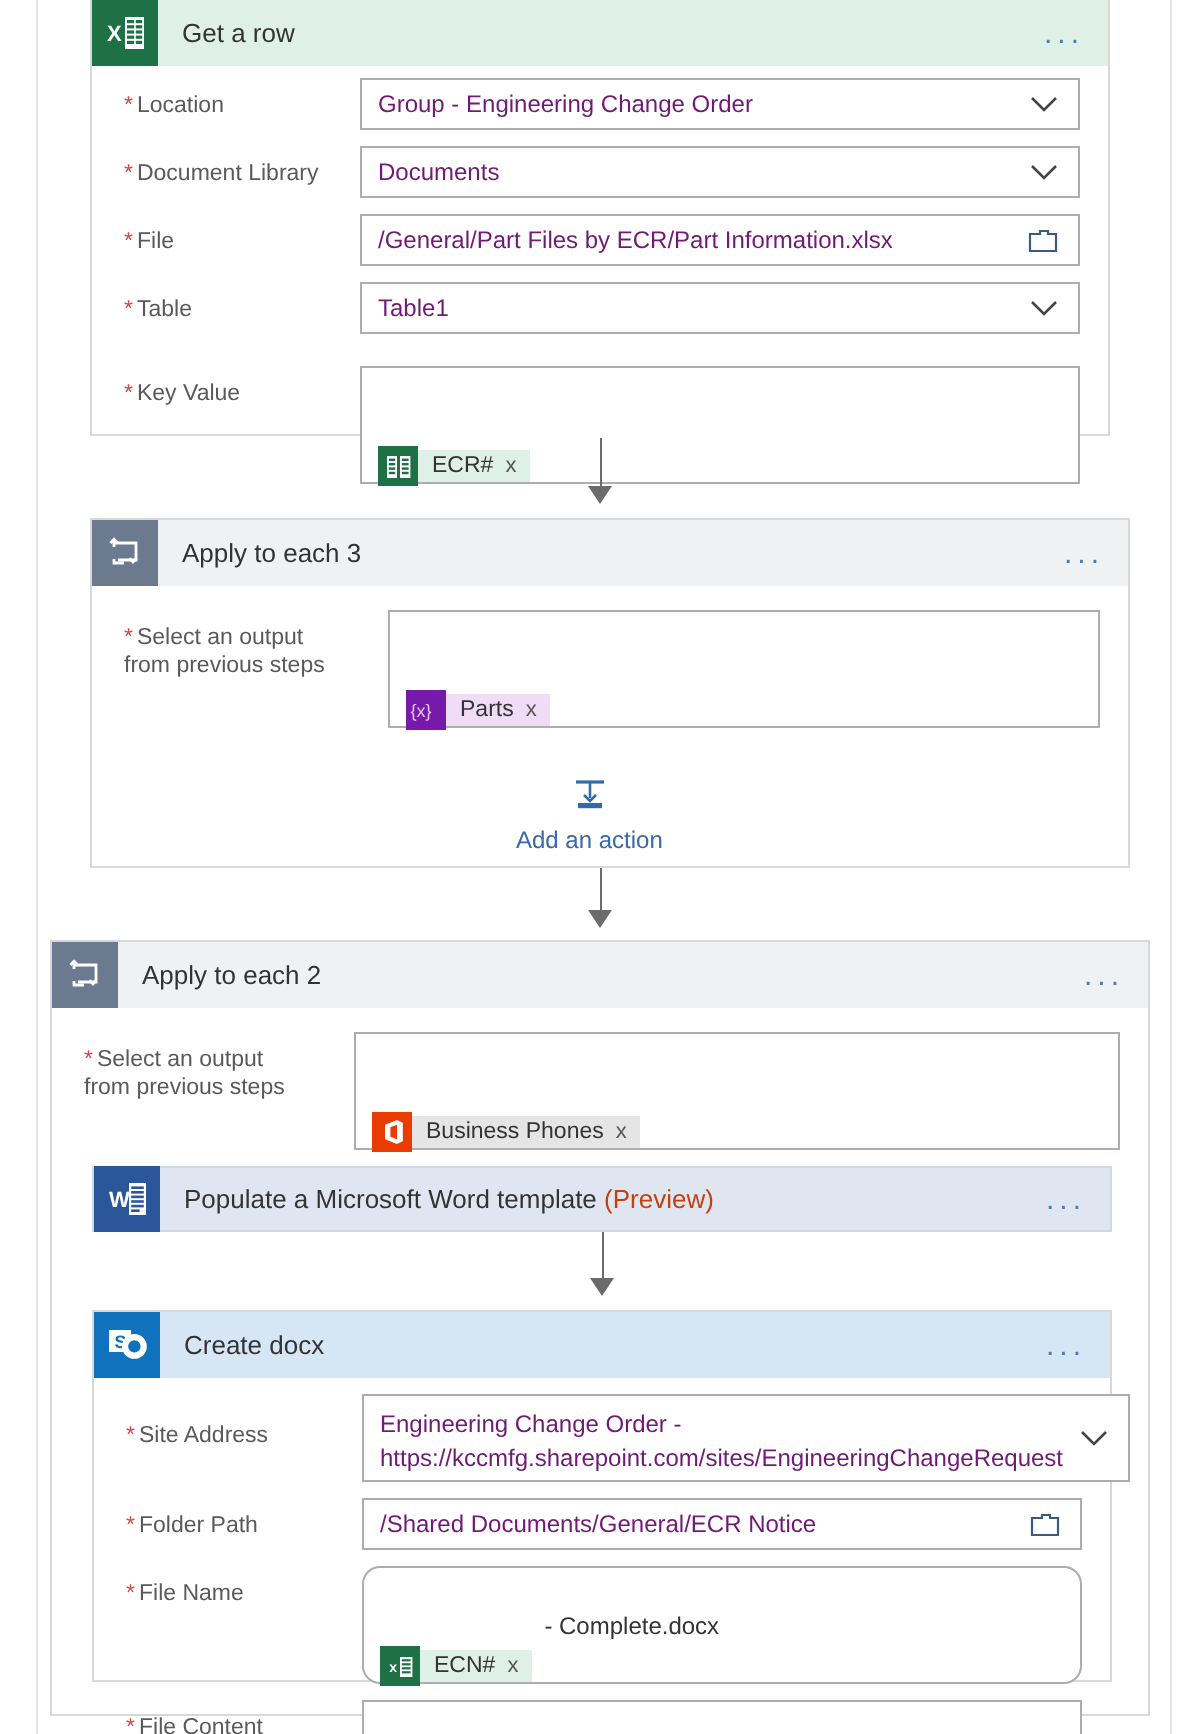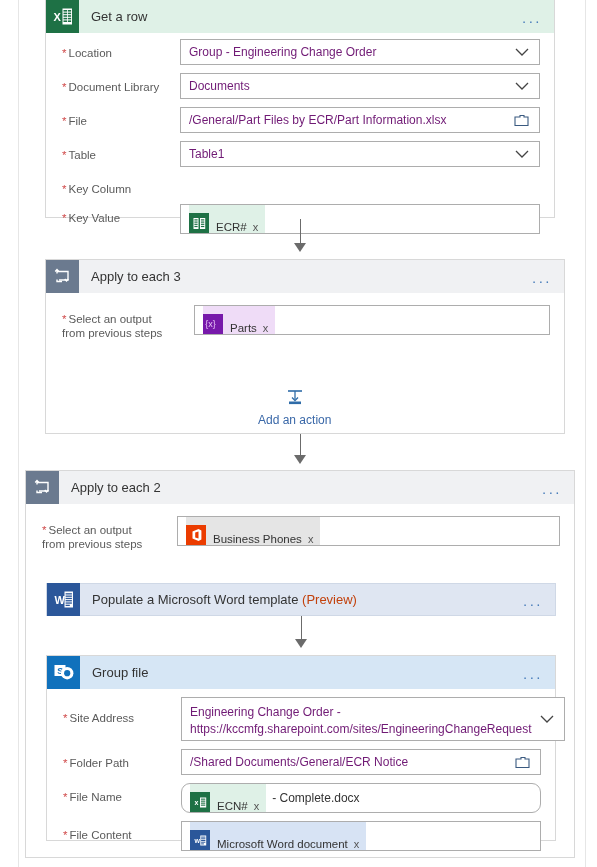--- a/index.html
+++ b/index.html
@@ -158,25 +158,26 @@
     right: 10px;
     top: 50%;
     transform: translateY(-50%);
     width: 15px;
     height: 13px;
   }
 
   
   .token {
     display: inline-flex;
-    align-items: flex-end;
-    height: 28px;
+    align-items: center;
+    height: 16px;
     font-size: 11.5px;
     color: #333;
     white-space: nowrap;
+    margin-top: 41px;
   }
   .token .tkicon {
     width: 20px;
     height: 20px;
     flex: 0 0 20px;
     display: flex;
     align-items: center;
     justify-content: center;
   }
   .token .tklabel {
@@ -299,21 +300,20 @@
         <div class="flabel"><span class="req">*</span><span>Table</span></div>
         <div class="fctl">
           <span class="fval">Table1</span>
           <svg class="chev" viewBox="0 0 14 8">
               <polyline points="1,1 7,7 13,1" fill="none" stroke="#444" stroke-width="1.3"></polyline>
             </svg>
         </div>
       </div>
 
       <div class="frow">
-        <div class="flabel"><span class="req">*</span><span>Key Column</span></div>
       </div>
 
       <div class="frow">
         <div class="flabel"><span class="req">*</span><span>Key Value</span></div>
         <div class="fctl" style="padding-right:8px;">
           <span class="token excel-tk">
             <span class="tkicon">
               <svg width="13" height="13" viewBox="0 0 13 13">
                 <rect x="0.5" y="1" width="5" height="11" fill="#ffffff"></rect>
                 <rect x="7" y="1" width="5.2" height="11" fill="#ffffff"></rect>
@@ -451,21 +451,21 @@
       <div class="card-header hdr-sp">
         <div class="appicon sp">
           <svg width="21" height="21" viewBox="0 0 21 21">
             <rect x="1.5" y="3" width="11" height="11" fill="#ffffff"></rect>
             <text x="4.3" y="11.8" font-family="Liberation Sans, sans-serif" font-size="9" font-weight="bold" fill="#1071bc">S</text>
             <circle cx="14.2" cy="11.2" r="6.2" fill="#ffffff"></circle>
             <circle cx="14.2" cy="11.2" r="3.1" fill="#1071bc"></circle>
             <path d="M12.5 5.2 A6.2 6.2 0 0 1 20.4 11.2 L14.2 11.2 Z" fill="#1071bc" opacity="0"></path>
           </svg>
         </div>
-        <div class="card-title">Group file</div>
+        <div class="card-title">Create docx</div>
         <div class="ellipsis">...</div>
       </div>
 
       <div class="fields" style="padding-top:8px;">
 
         <div class="frow">
           <div class="flabel" style="padding-top:14px;"><span class="req">*</span><span>Site Address</span></div>
           <div class="fctl tall">
             <span class="fval two-line">Engineering Change Order -
 https://kccmfg.sharepoint.com/sites/EngineeringChangeRequest</span>

